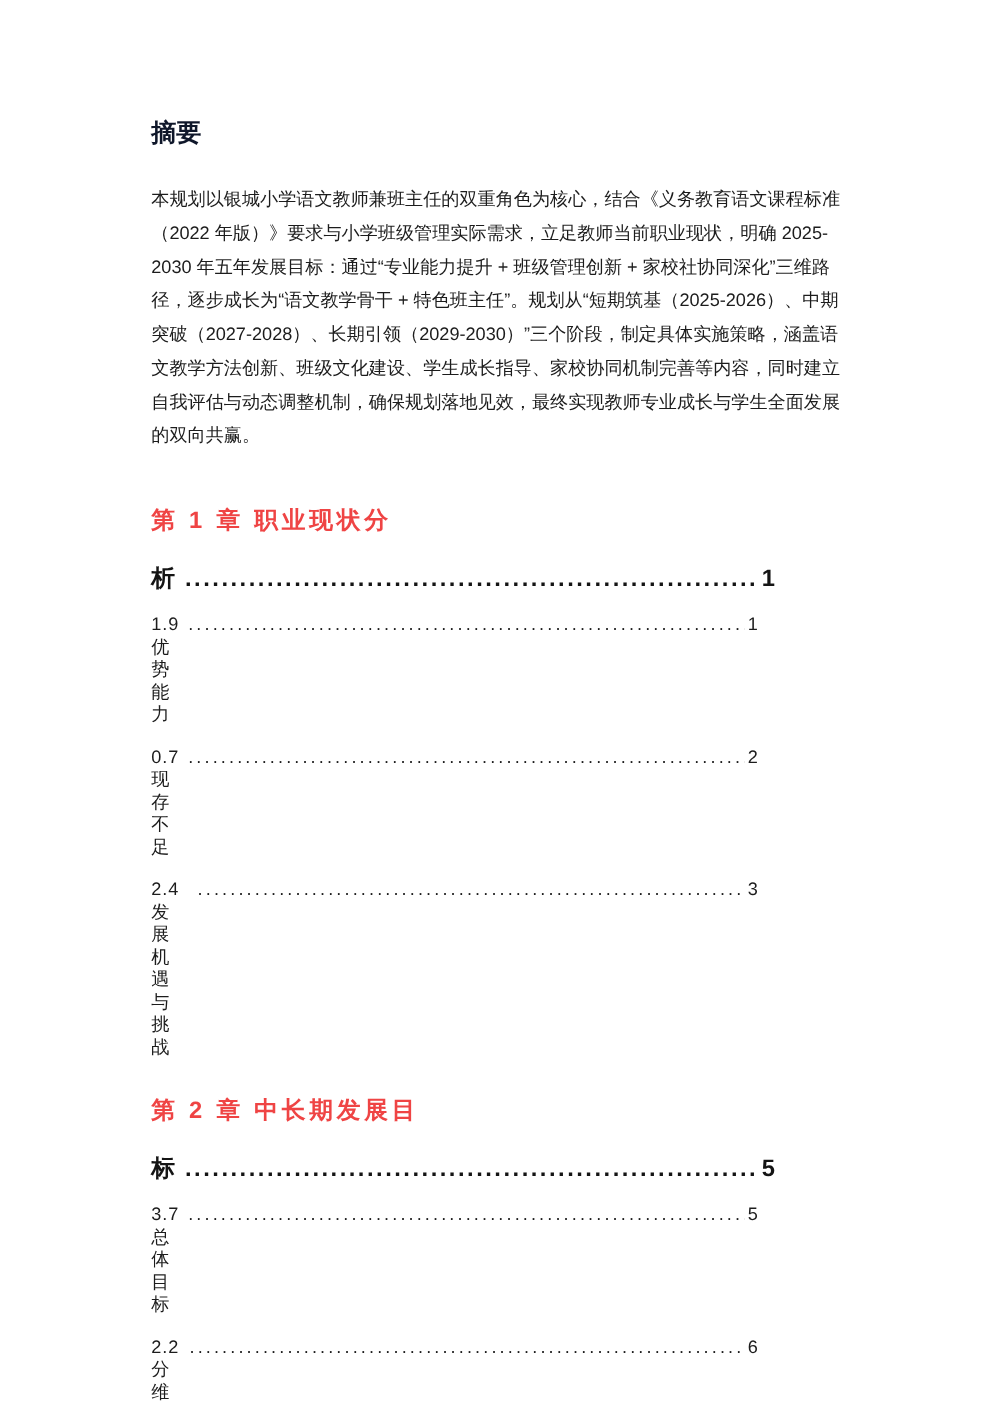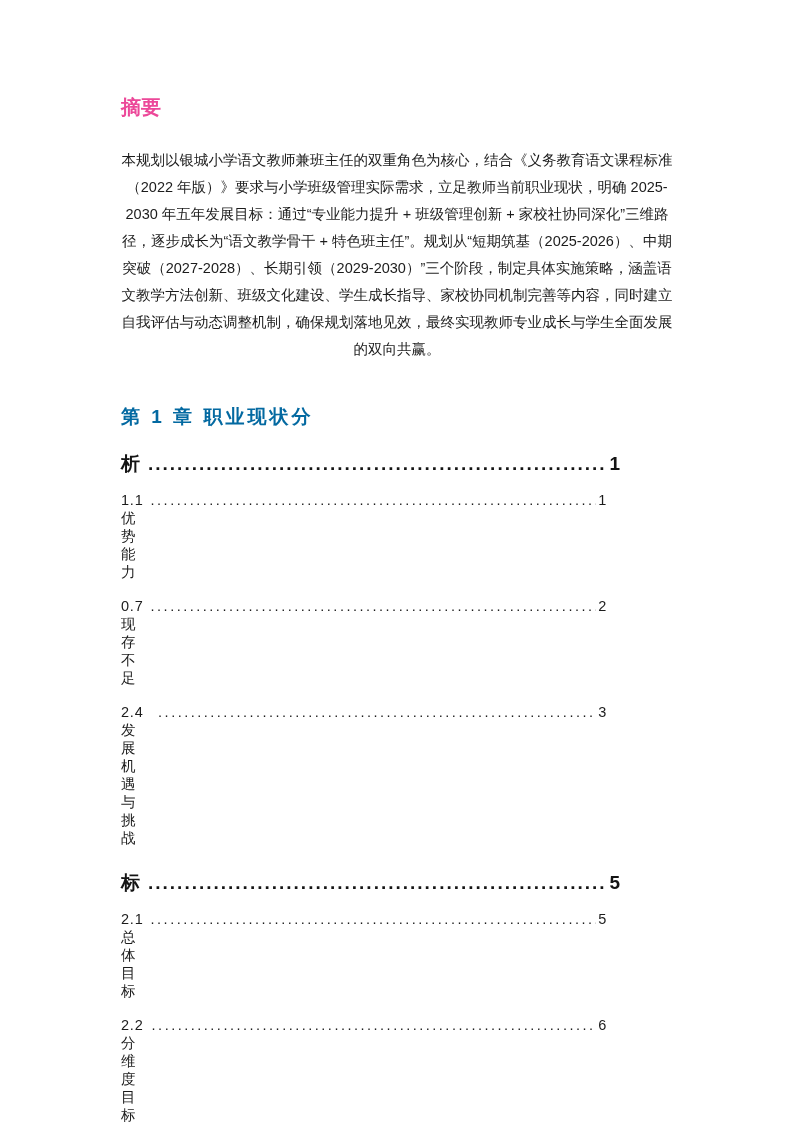--- a/index.html
+++ b/index.html
@@ -20,44 +20,44 @@
     position: absolute;
     left: 121px;
     top: 97px;
     width: 552px;
   }
   .abstract-heading {
     font-size: 20px;
     line-height: 21px;
     font-weight: bold;
     margin: 0 0 29px 0;
-    color: #ec4899;
+    color: #0f172a;
   }
   .abstract-body {
     font-size: 14.5px;
     line-height: 27px;
     margin: 0;
-    text-align: center;
+    text-align: left;
     color: #1c1c1c;
   }
   .toc-heading {
     font-size: 20px;
     line-height: 21px;
     font-weight: bold;
     margin: 16px 0 0 0;
     color: #111111;
   }
   .toc { margin: 0; }
   .toc-ch-l1 {
     font-size: 19px;
     line-height: 23px;
     font-weight: bold;
     letter-spacing: 3px;
     margin-top: 30px;
-    color: #0369a1;
+    color: #ef4444;
   }
   .toc > .toc-ch-l1:first-child { margin-top: 42px; }
   .toc-ch-l2 {
     display: flex;
     align-items: baseline;
     width: 500px;
     font-size: 19px;
     line-height: 23px;
     font-weight: bold;
     letter-spacing: 1px;
@@ -97,43 +97,44 @@
     <div class="toc">
 
       <div class="toc-ch-l1">第 1 章 职业现状分</div>
       <div class="toc-ch-l2">
         <span>析</span>
         <span class="leader">............................................................................................................................................................................................................................................................................................................</span>
         <span class="pageno">1</span>
       </div>
 
       <div class="toc-sec">
-        <span>1.1 优势能力</span>
+        <span>1.9 优势能力</span>
         <span class="leader">............................................................................................................................................................................................................................................................................................................</span>
         <span class="pageno">1</span>
       </div>
       <div class="toc-sec">
         <span>0.7 现存不足</span>
         <span class="leader">............................................................................................................................................................................................................................................................................................................</span>
         <span class="pageno">2</span>
       </div>
       <div class="toc-sec">
         <span>2.4 发展机遇与挑战</span>
         <span class="leader">............................................................................................................................................................................................................................................................................................................</span>
         <span class="pageno">3</span>
       </div>
 
+      <div class="toc-ch-l1">第 2 章 中长期发展目</div>
       <div class="toc-ch-l2">
         <span>标</span>
         <span class="leader">............................................................................................................................................................................................................................................................................................................</span>
         <span class="pageno">5</span>
       </div>
 
       <div class="toc-sec">
-        <span>2.1 总体目标</span>
+        <span>3.7 总体目标</span>
         <span class="leader">............................................................................................................................................................................................................................................................................................................</span>
         <span class="pageno">5</span>
       </div>
       <div class="toc-sec">
         <span>2.2 分维度目标</span>
         <span class="leader">............................................................................................................................................................................................................................................................................................................</span>
         <span class="pageno">6</span>
       </div>
 
     </div>

